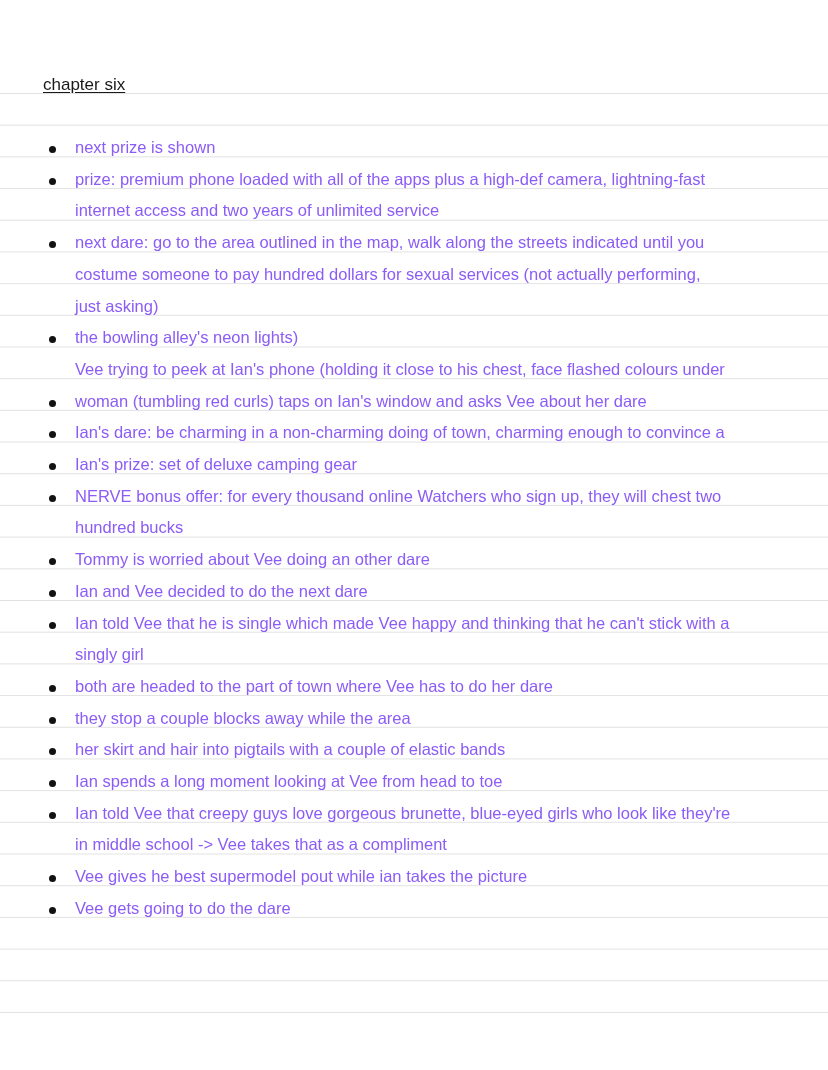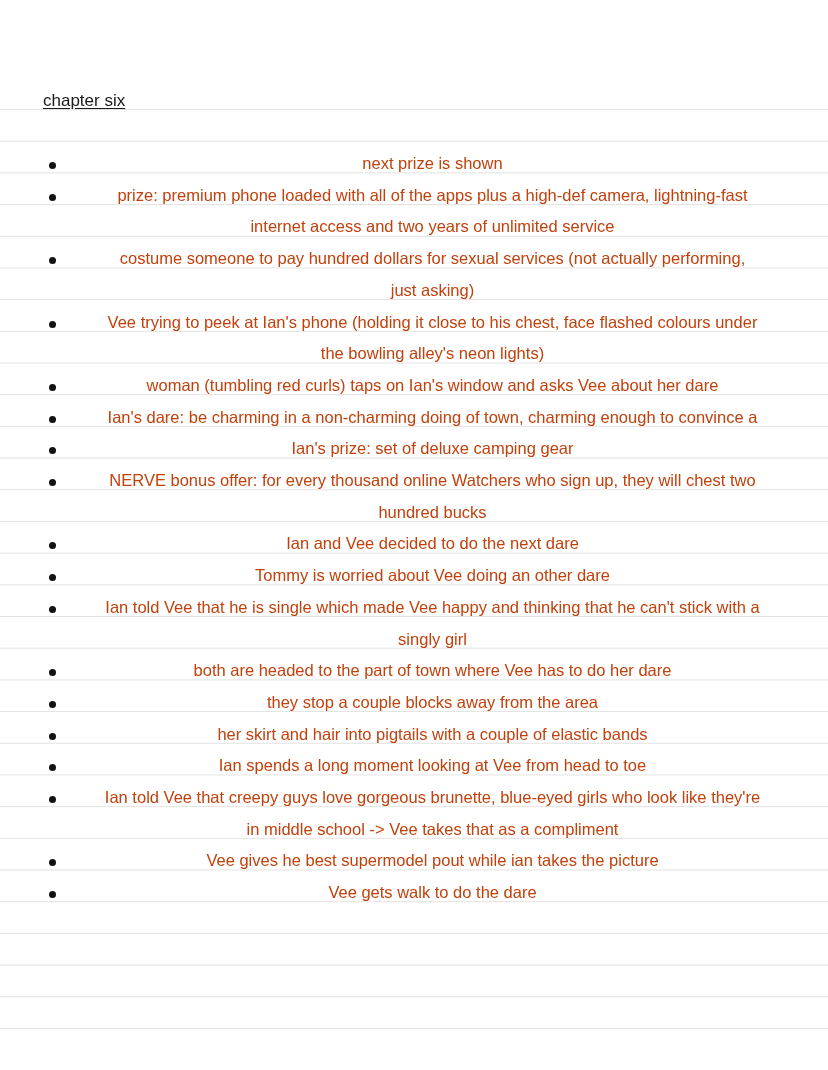--- a/index.html
+++ b/index.html
@@ -5,23 +5,22 @@
   html, body { margin: 0; padding: 0; }
   body {
     width: 828px; height: 1070px;
     background: #ffffff;
     overflow: hidden;
     position: relative;
     font-family: "Liberation Sans", sans-serif;
   }
   .note-page {
     position: absolute;
-    left: 0; top: 16px; width: 828px; height: 1008px;
+    left: 0; top: 0; width: 828px; height: 1008px;
     background: #ffffff;
-    text-align: center;
   }
   
   .rules {
     position: absolute;
     left: 0; top: 93px;
     width: 828px; height: 921px;
     background-image: linear-gradient(to bottom, #e2e2e2 1px, transparent 1px);
     background-size: 100% 31.7px;
     pointer-events: none;
   }
@@ -38,21 +37,21 @@
     position: absolute;
     left: 75px; top: 132px;
     width: 715px;
     list-style: none;
     margin: 0; padding: 0;
   }
   .note-item {
     position: relative;
     font-size: 16.5px;
     line-height: 31.7px;
-    color: #c2410c;
+    color: #8b5cf6;
   }
   .bullet-dot {
     position: absolute;
     left: -26px; top: 14px;
     width: 7px; height: 7px;
     border-radius: 50%;
     background: #121212;
   }
   .note-line {
     display: block;
@@ -70,81 +69,82 @@
     <span class="bullet-dot"></span>
   <span class="note-line">next prize is shown</span>
       </li>
       <li class="note-item">
     <span class="bullet-dot"></span>
   <span class="note-line">prize: premium phone loaded with all of the apps plus a high-def camera, lightning-fast</span>
         <span class="note-line">internet access and two years of unlimited service</span>
       </li>
       <li class="note-item">
     <span class="bullet-dot"></span>
+  <span class="note-line">next dare: go to the area outlined in the map, walk along the streets indicated until you</span>
         <span class="note-line">costume someone to pay hundred dollars for sexual services (not actually performing,</span>
         <span class="note-line">just asking)</span>
       </li>
       <li class="note-item">
     <span class="bullet-dot"></span>
-  <span class="note-line">Vee trying to peek at Ian's phone (holding it close to his chest, face flashed colours under</span>
-        <span class="note-line">the bowling alley's neon lights)</span>
+  <span class="note-line">the bowling alley's neon lights)</span>
+        <span class="note-line">Vee trying to peek at Ian's phone (holding it close to his chest, face flashed colours under</span>
       </li>
       <li class="note-item">
     <span class="bullet-dot"></span>
   <span class="note-line">woman (tumbling red curls) taps on Ian's window and asks Vee about her dare</span>
       </li>
       <li class="note-item">
     <span class="bullet-dot"></span>
   <span class="note-line">Ian's dare: be charming in a non-charming doing of town, charming enough to convince a</span>
       </li>
       <li class="note-item">
     <span class="bullet-dot"></span>
   <span class="note-line">Ian's prize: set of deluxe camping gear</span>
       </li>
       <li class="note-item">
     <span class="bullet-dot"></span>
   <span class="note-line">NERVE bonus offer: for every thousand online Watchers who sign up, they will chest two</span>
         <span class="note-line">hundred bucks</span>
       </li>
       <li class="note-item">
     <span class="bullet-dot"></span>
-  <span class="note-line">Ian and Vee decided to do the next dare</span>
+  <span class="note-line">Tommy is worried about Vee doing an other dare</span>
       </li>
       <li class="note-item">
     <span class="bullet-dot"></span>
-  <span class="note-line">Tommy is worried about Vee doing an other dare</span>
+  <span class="note-line">Ian and Vee decided to do the next dare</span>
       </li>
       <li class="note-item">
     <span class="bullet-dot"></span>
   <span class="note-line">Ian told Vee that he is single which made Vee happy and thinking that he can't stick with a</span>
         <span class="note-line">singly girl</span>
       </li>
       <li class="note-item">
     <span class="bullet-dot"></span>
   <span class="note-line">both are headed to the part of town where Vee has to do her dare</span>
       </li>
       <li class="note-item">
     <span class="bullet-dot"></span>
-  <span class="note-line">they stop a couple blocks away from the area</span>
+  <span class="note-line">they stop a couple blocks away while the area</span>
       </li>
       <li class="note-item">
     <span class="bullet-dot"></span>
         <span class="note-line">her skirt and hair into pigtails with a couple of elastic bands</span>
       </li>
       <li class="note-item">
     <span class="bullet-dot"></span>
   <span class="note-line">Ian spends a long moment looking at Vee from head to toe</span>
       </li>
       <li class="note-item">
     <span class="bullet-dot"></span>
   <span class="note-line">Ian told Vee that creepy guys love gorgeous brunette, blue-eyed girls who look like they're</span>
         <span class="note-line">in middle school -&gt; Vee takes that as a compliment</span>
       </li>
       <li class="note-item">
     <span class="bullet-dot"></span>
   <span class="note-line">Vee gives he best supermodel pout while ian takes the picture</span>
       </li>
       <li class="note-item">
     <span class="bullet-dot"></span>
-  <span class="note-line">Vee gets walk to do the dare</span>
+  <span class="note-line">Vee gets going to do the dare</span>
       </li>
     </ul>
 </div>
 
 </body></html>

